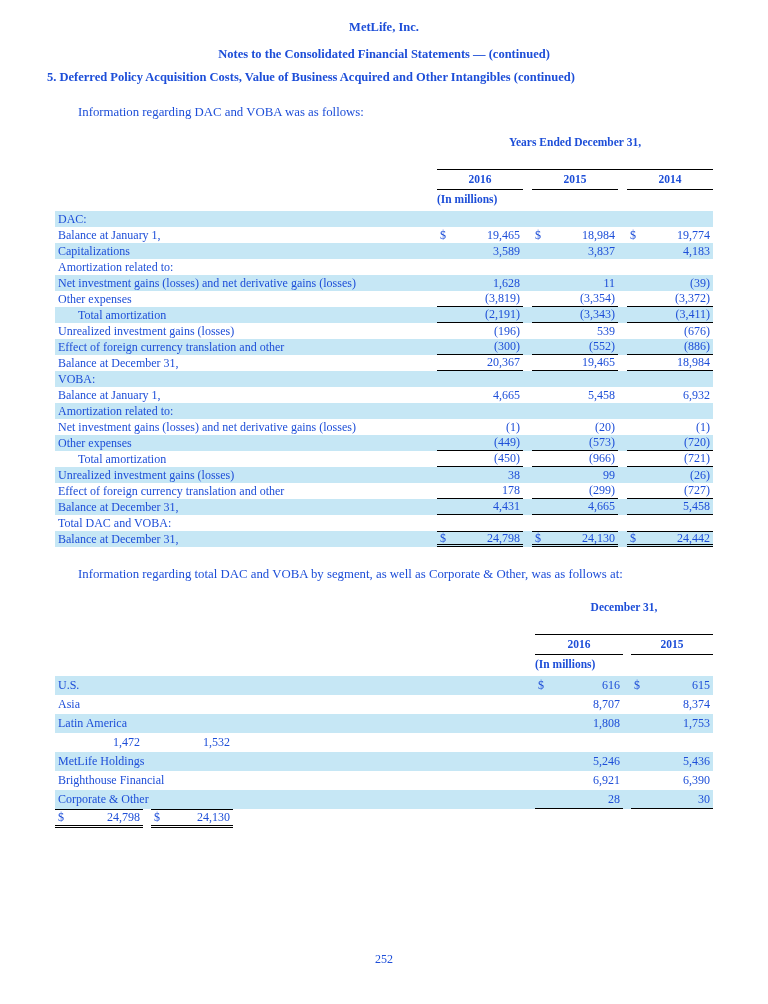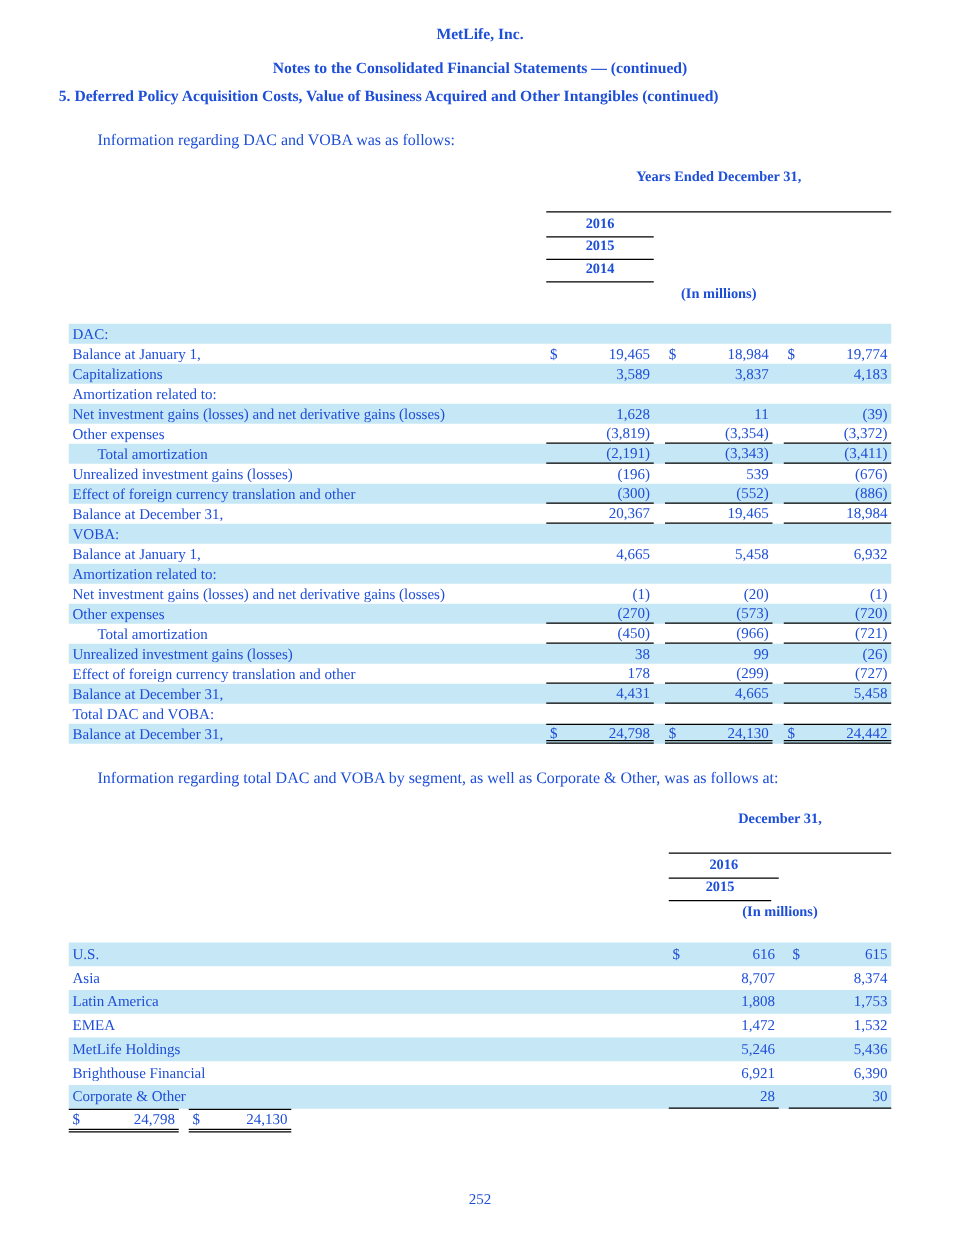--- a/index.html
+++ b/index.html
@@ -18,23 +18,23 @@
   .tbl2 { margin-top:19px; }
 
   .thead { display:flex; }
   .thead .lblspacer { }
   .tbl1 .lblspacer { width:382px; }
   .tbl2 .lblspacer { width:480px; }
   .numregion { }
   .tbl1 .numregion { width:276px; }
   .tbl2 .numregion { width:178px; }
   .grouphdr { font-weight:bold; font-size:11.5px; text-align:center; border-bottom:1px solid #000; padding-bottom:20px; }
-  .yearrow { display:flex; margin-top:2px;flex-direction:column; }
+  .yearrow { display:flex; margin-top:2px; }
   .year { font-weight:bold; font-size:11.5px; text-align:center; border-bottom:1px solid #000; padding:1px 0 3px 0; box-sizing:border-box; }
-  .units { font-weight:bold; font-size:11.5px; text-align:center; padding:3px 0 17px 0; }
+  .units { font-weight:bold; font-size:11.5px; text-align:left; padding:3px 0 5px 0; }
 
   .row { display:flex; align-items:center; height:16px; }
   .tbl2 .row { height:19px; }
   .row .label { flex:1; padding-left:3px; white-space:nowrap; overflow:hidden; }
   .row .label.indent { padding-left:23px; }
   .num { display:flex; align-items:center; box-sizing:border-box; height:100%; padding:0 3px 0 3px; }
   .num .val { margin-left:auto; }
   .gap { height:100%; }
   .tbl1 .num { width:86px; }
   .tbl1 .gap { width:9px; }
@@ -275,21 +275,21 @@
             <span class="val">(20)</span>
           </div>
           <div class="gap"></div>
           <div class="num c2">
             <span class="val">(1)</span>
           </div>
         </div>
         <div class="row shaded">
           <div class="label">Other expenses</div>
           <div class="num c0 b-bottom">
-            <span class="val">(270)</span>
+            <span class="val">(449)</span>
           </div>
           <div class="gap"></div>
           <div class="num c1 b-bottom">
             <span class="val">(573)</span>
           </div>
           <div class="gap"></div>
           <div class="num c2 b-bottom">
             <span class="val">(720)</span>
           </div>
         </div>
@@ -425,21 +425,20 @@
           <div class="label">Latin America</div>
           <div class="num c0">
             <span class="val">1,808</span>
           </div>
           <div class="gap"></div>
           <div class="num c1">
             <span class="val">1,753</span>
           </div>
         </div>
         <div class="row">
-          <div class="label">EMEA</div>
           <div class="num c0">
             <span class="val">1,472</span>
           </div>
           <div class="gap"></div>
           <div class="num c1">
             <span class="val">1,532</span>
           </div>
         </div>
         <div class="row shaded">
           <div class="label">MetLife Holdings</div>

